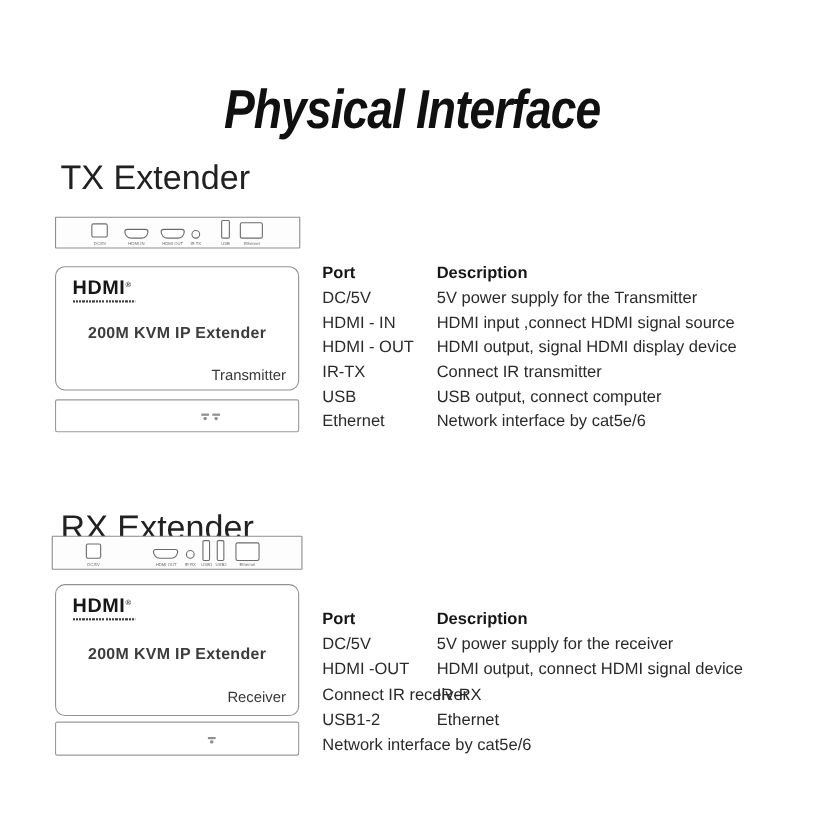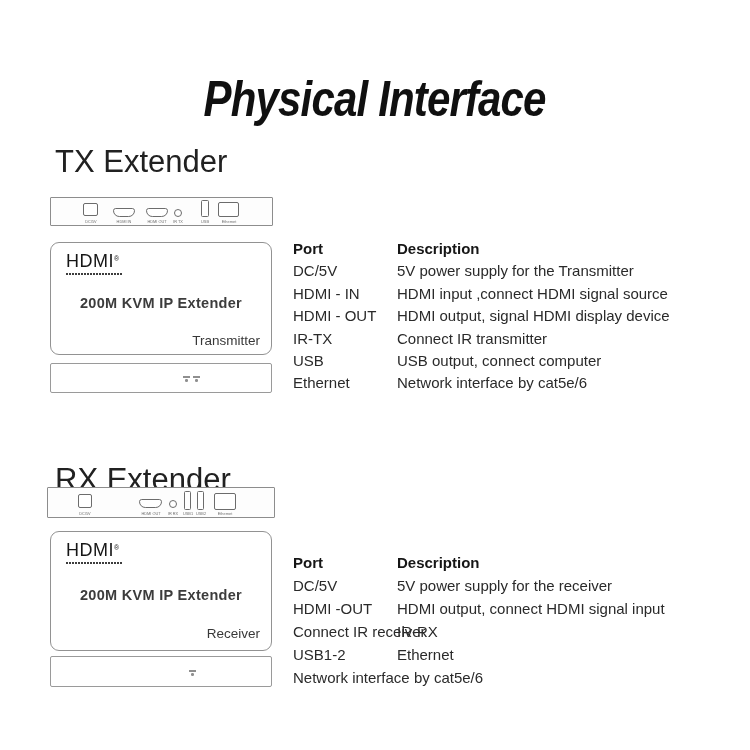--- a/index.html
+++ b/index.html
@@ -27,21 +27,21 @@
   .shape.eth    { border-radius:2px; }
   .plabel {
     position:absolute; bottom:1px; left:50%;
     transform:translateX(-50%) scale(0.55); transform-origin:center bottom;
     font-size:7px; color:#6e6e6e; white-space:nowrap;
   }
 
   
   .body-box { position:absolute; border:1px solid #929292; border-radius:9px; background:#fff; }
   .hdmi-logo { position:absolute; left:15px; top:8px; color:#161616; }
-  .hdmi-logo .word { font-size:18px; font-weight:normal; letter-spacing:0.5px;text-align:center; }
+  .hdmi-logo .word { font-size:18px; font-weight:bold; letter-spacing:0.5px;text-align:center; }
   .hdmi-logo .reg  { font-size:7px; vertical-align:super; }
   .hdmi-logo .tagline {
     width:57px; height:2px; margin-top:1px;
     background:repeating-linear-gradient(90deg,#3d3d3d 0 2px, rgba(0,0,0,0) 2px 3px);
   }
   .model {
     position:absolute; left:0; width:100%; text-align:center;
     font-size:14.5px; font-weight:bold; color:#3c3c3c; letter-spacing:0.3px; white-space:nowrap;
   }
   .role { position:absolute; font-size:13.5px; color:#383838; white-space:nowrap; }
@@ -172,21 +172,21 @@
   <div class="front-strip" style="left:50px; top:656px; width:220px; height:29px;">
     <div class="fp-mark" style="left:138px; top:13px;"></div>
   </div>
 
   <div class="port-table rx-table">
     <div class="h">Port</div>
     <div class="h">Description</div>
     <div class="c">DC/5V</div>
     <div class="c">5V power supply for the receiver</div>
     <div class="c">HDMI -OUT</div>
-    <div class="c">HDMI output, connect HDMI signal input</div>
+    <div class="c">HDMI output, connect HDMI signal device</div>
     <div class="c">Connect IR receiver</div>
     <div class="c">IR-RX</div>
     <div class="c">USB1-2</div>
     <div class="c">Ethernet</div>
     <div class="c">Network interface by cat5e/6</div>
   </div>
 
 </div>
 
 </body></html>

